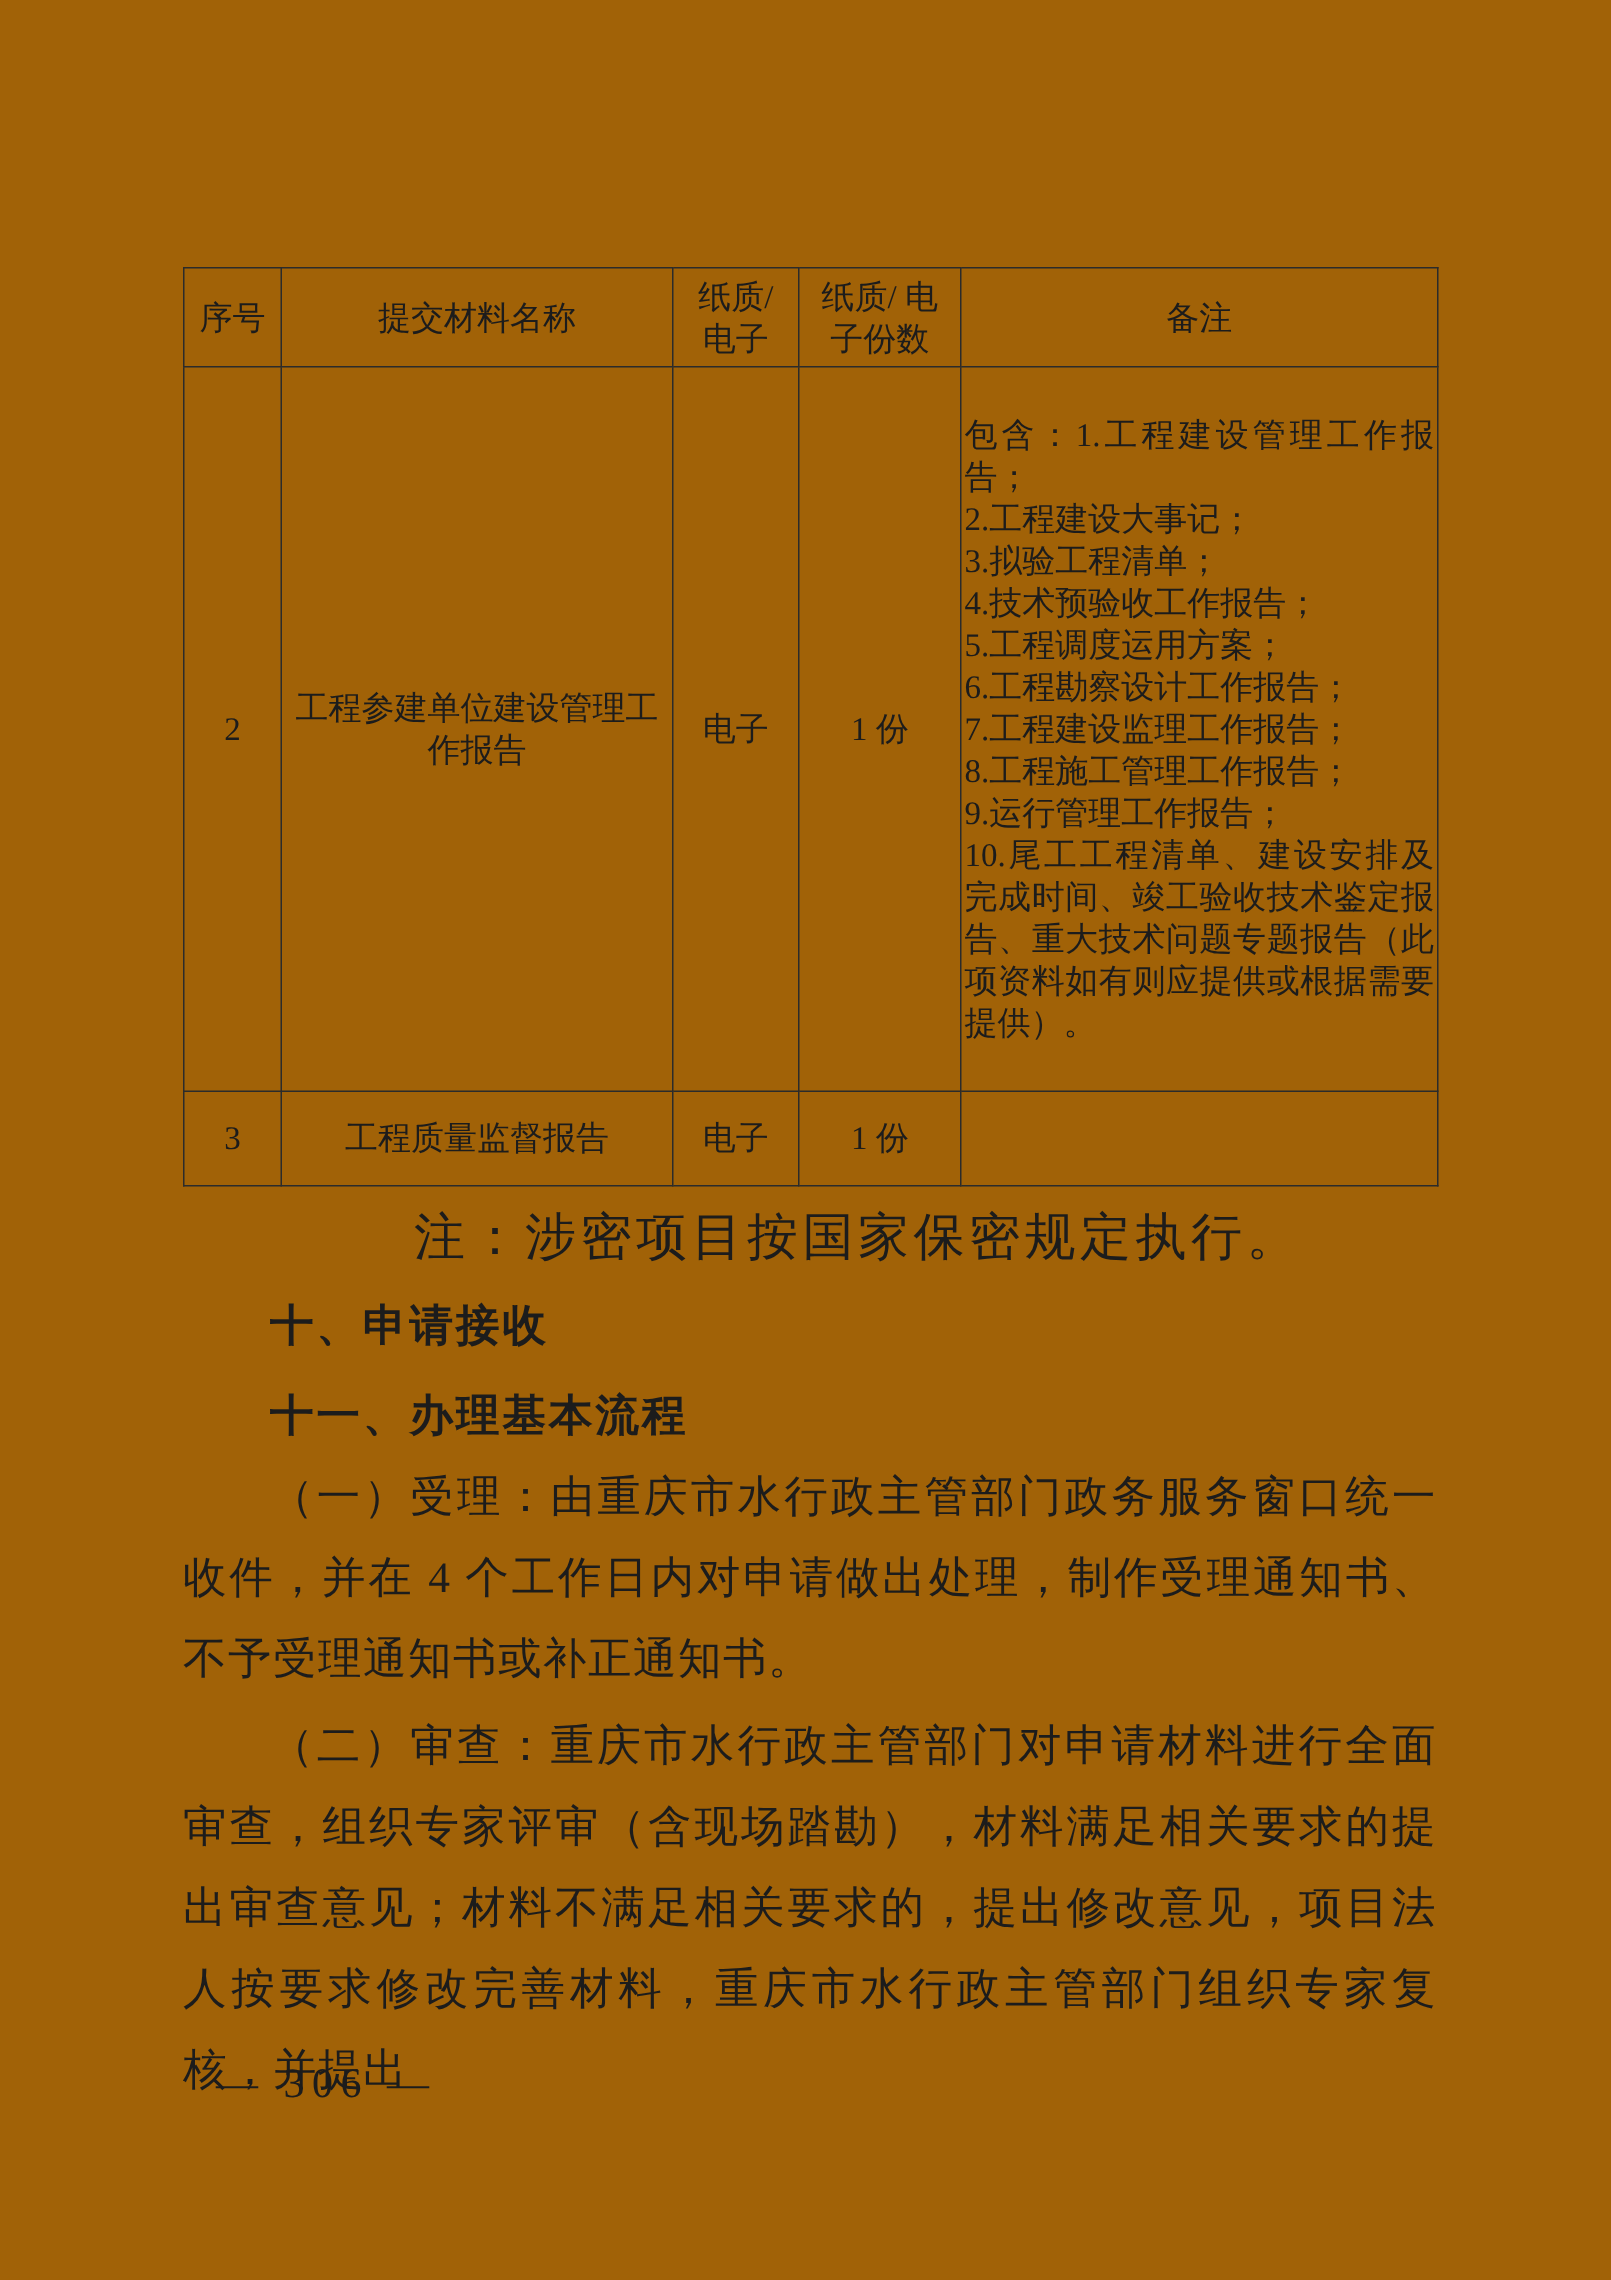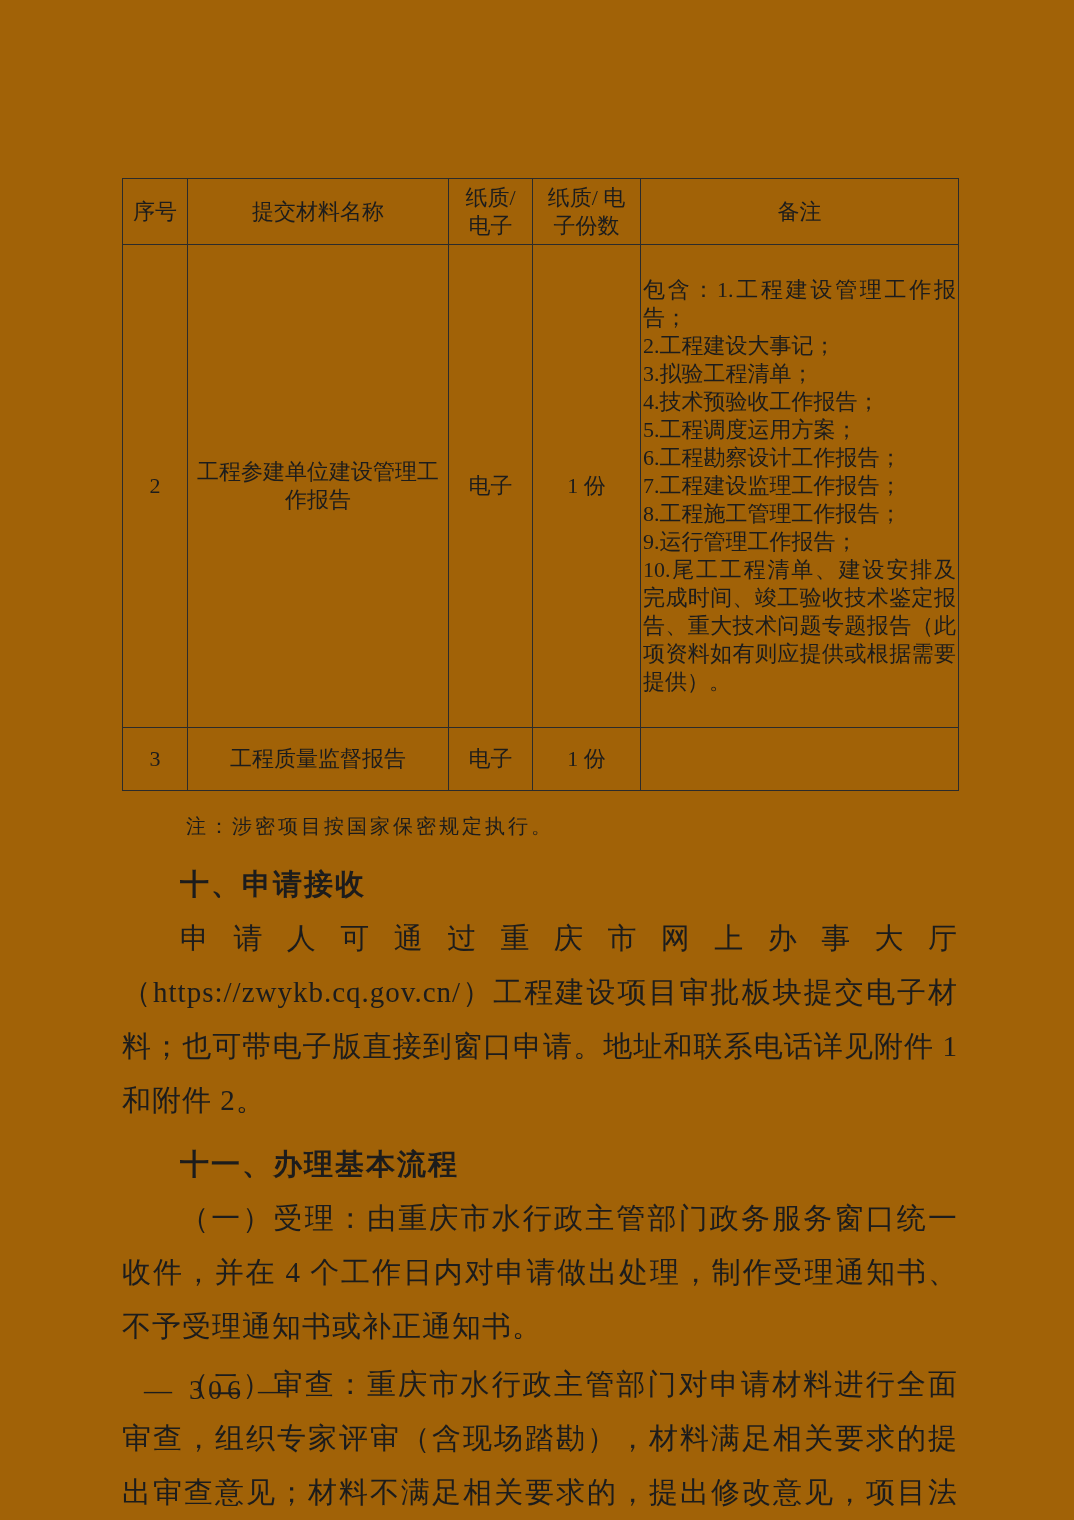--- a/index.html
+++ b/index.html
@@ -42,24 +42,25 @@
   td.remark-cell {
     text-align: left;
     padding: 4px 9px 4px 11px;
     font-size: 21.5px;
     line-height: 24.6px;
     white-space: normal;
   }
   .remark-line { text-align: justify; }
   .note {
     margin: 14px 0 0 0;
-    font-size: 20px;
+    font-size: 34px;
     line-height: 42px;
     padding-left: 64px;
     letter-spacing: 3px;
+    text-align: center;
   }
   h2.heading {
     margin: 14px 0 0 0;
     font-family: Liberation Serif, serif;
     font-size: 29px;
     line-height: 46px;
     font-weight: bold;
     padding-left: 58px;
     letter-spacing: 2px;
   }
@@ -121,21 +122,20 @@
           <td class="remark-cell">
             <div></div>
           </td>
         </tr>
       </tbody>
     </table>
 
     <p class="note">注：涉密项目按国家保密规定执行。</p>
 
     <h2 class="heading">十、申请接收</h2>
-    <p class="body">申请人可通过重庆市网上办事大厅（https://zwykb.cq.gov.cn/）工程建设项目审批板块提交电子材料；也可带电子版直接到窗口申请。地址和联系电话详见附件 1 和附件 2。</p>
 
     <h2 class="heading">十一、办理基本流程</h2>
     <p class="body">（一）受理：由重庆市水行政主管部门政务服务窗口统一收件，并在 4 个工作日内对申请做出处理，制作受理通知书、不予受理通知书或补正通知书。</p>
     <p class="body">（二）审查：重庆市水行政主管部门对申请材料进行全面审查，组织专家评审（含现场踏勘），材料满足相关要求的提出审查意见；材料不满足相关要求的，提出修改意见，项目法人按要求修改完善材料，重庆市水行政主管部门组织专家复核，并提出</p>
 
   </div>
 
   <div class="footer">— 306 —</div>
 </div>
 

